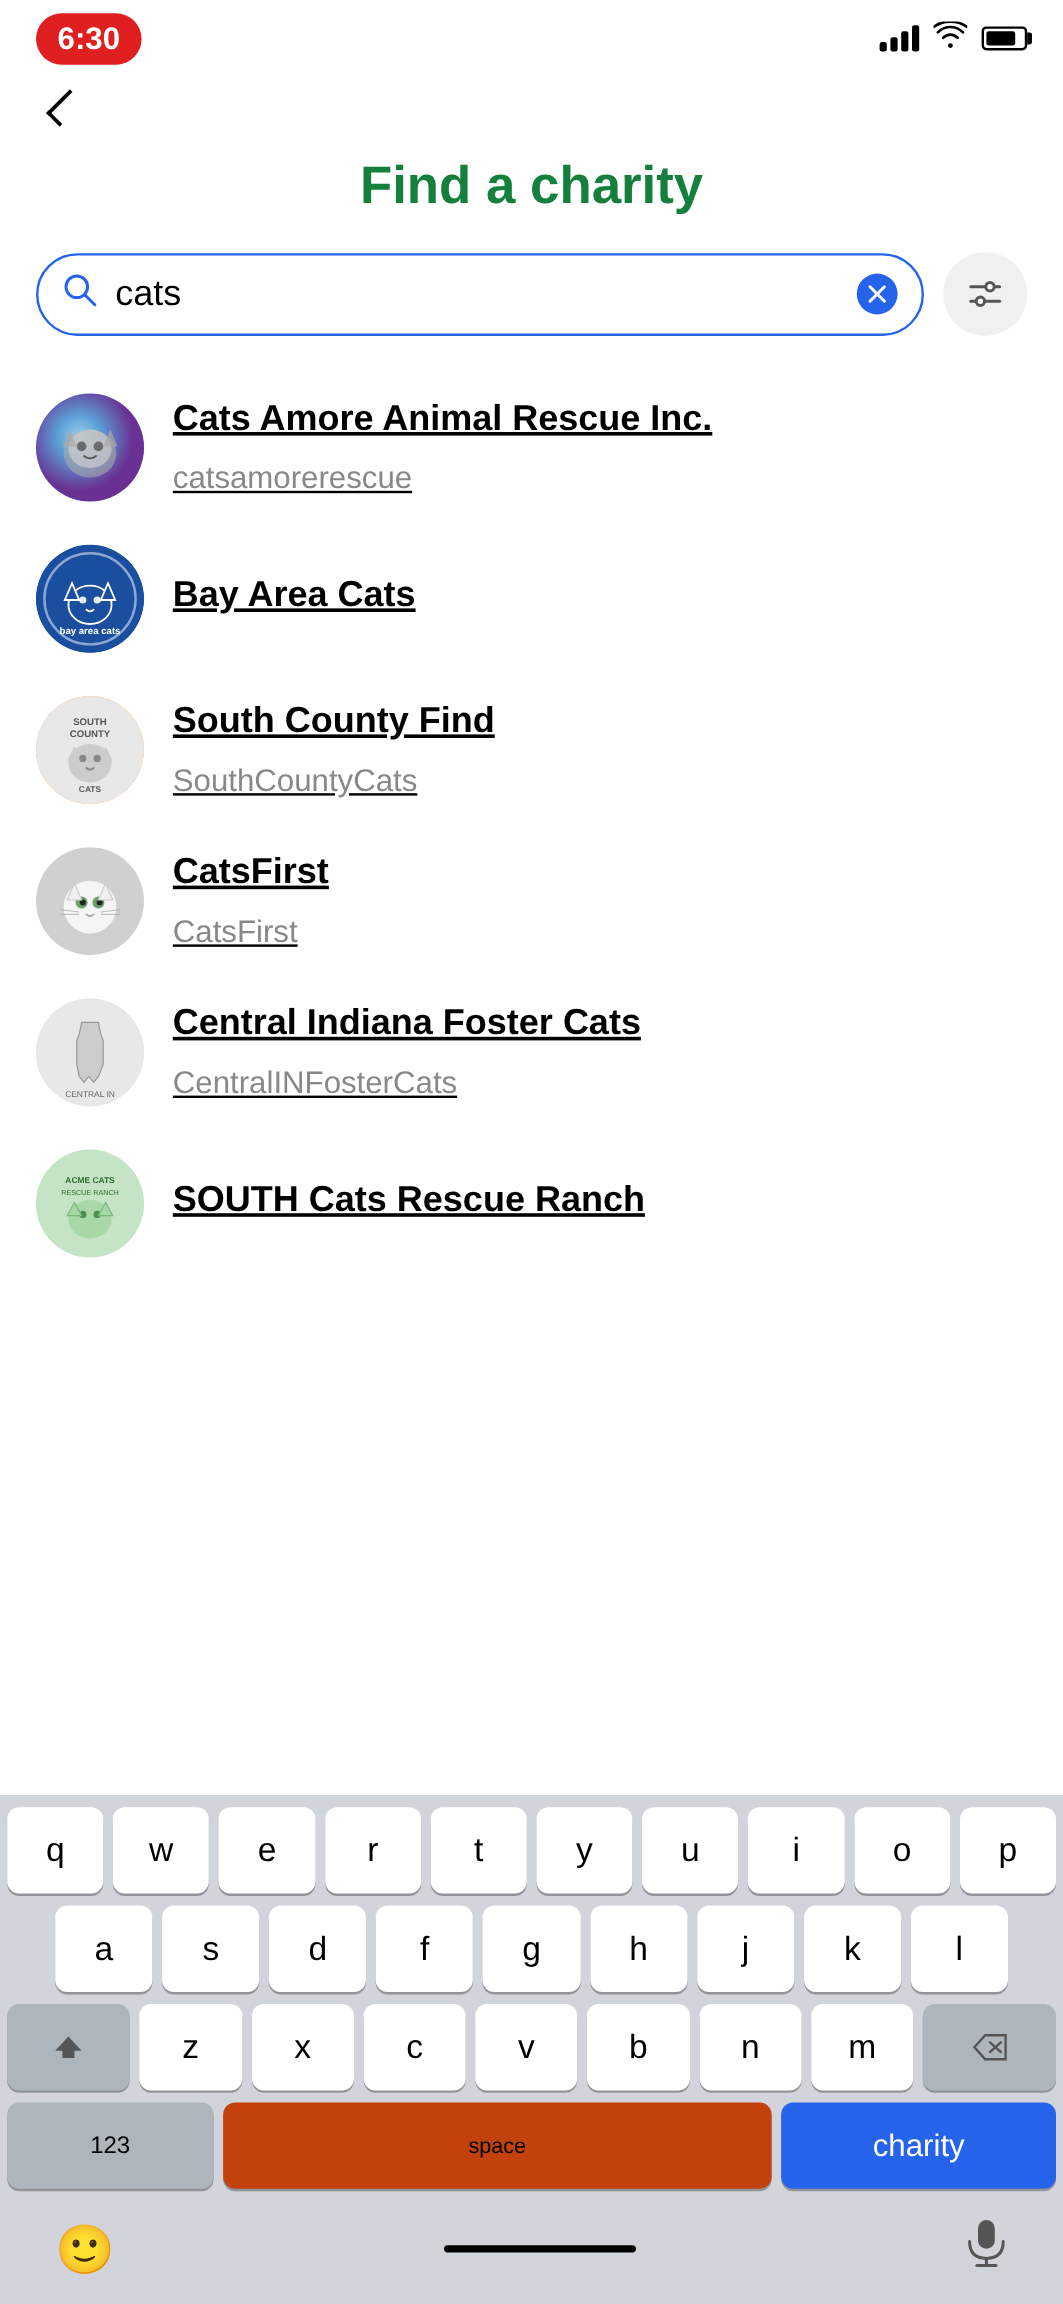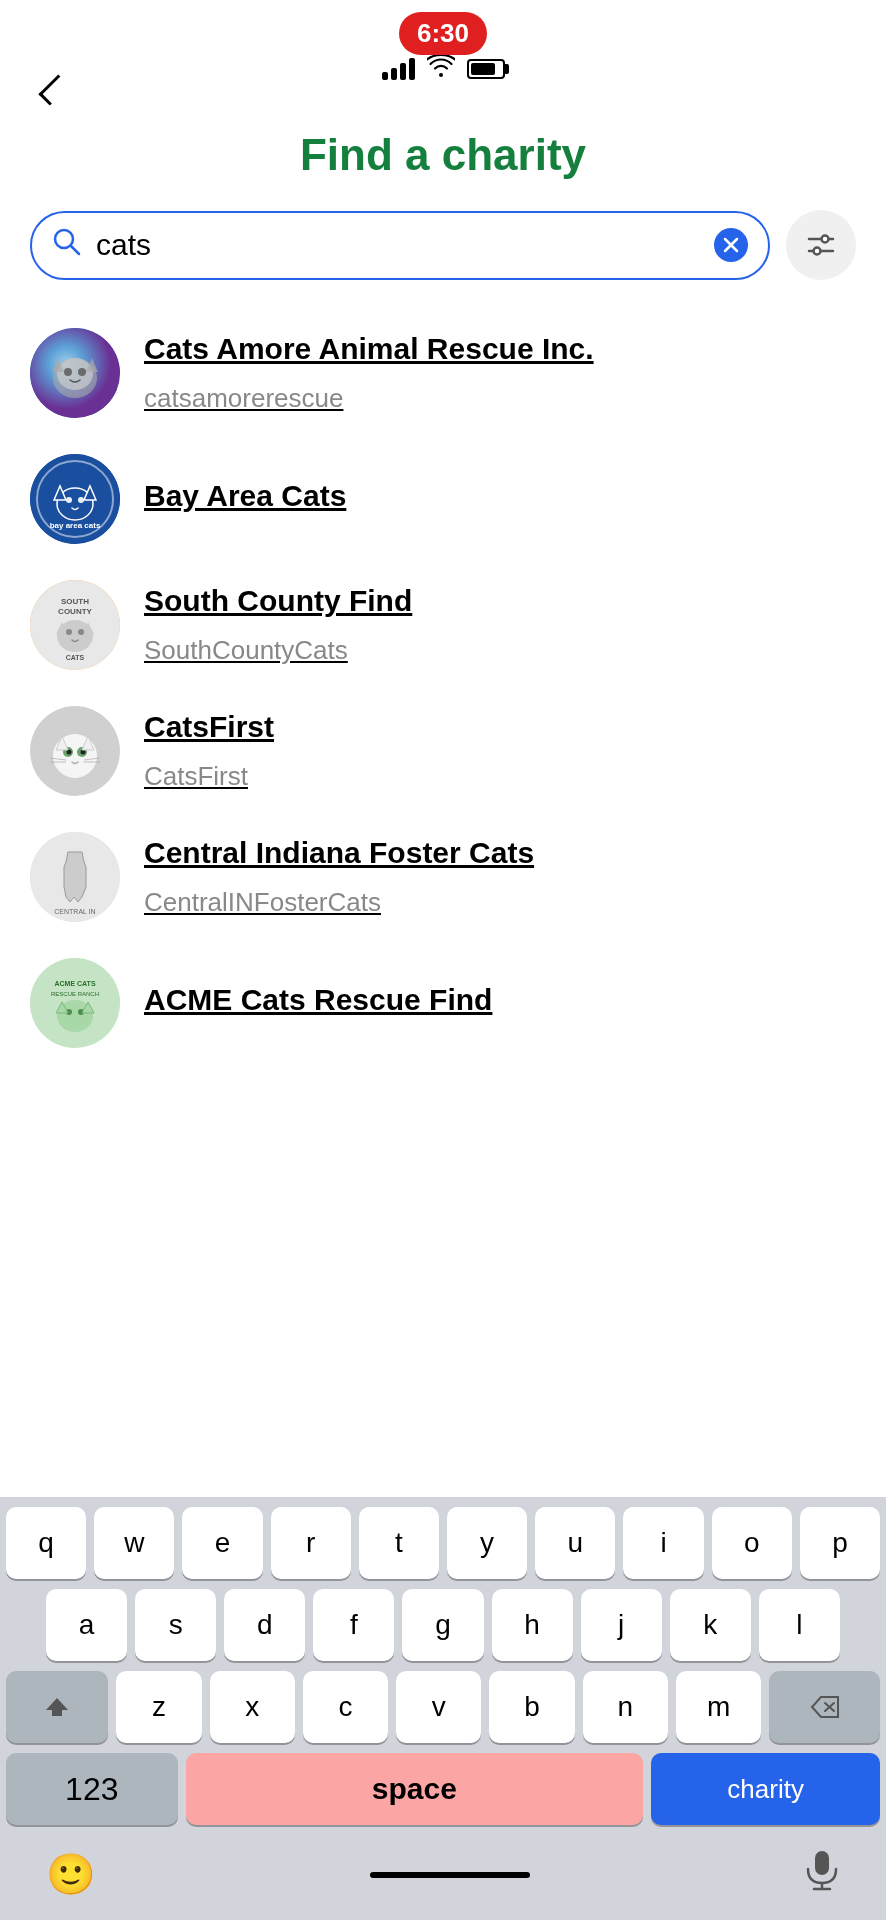--- a/index.html
+++ b/index.html
@@ -12,21 +12,20 @@
       overflow-x: hidden;
     }
 
     
     .status-bar {
       display: flex;
       align-items: center;
       justify-content: space-between;
       padding: 12px 30px 8px 30px;
       height: 60px;
-      flex-direction: column;
     }
     .status-time {
       background: #e02020;
       color: #fff;
       font-size: 26px;
       font-weight: 600;
       border-radius: 22px;
       padding: 6px 18px;
     }
     .status-icons {
@@ -256,36 +255,35 @@
       box-shadow: 0 2px 0 rgba(0,0,0,0.3);
       font-family: -apple-system, 'SF Pro Display', 'Helvetica Neue', Arial, sans-serif;
     }
     .key-special {
       background: #adb5bd;
       color: #000;
       min-width: 86px;
       flex: 1.2;
     }
     .key-space {
-      background: #fca5a5;
+      background: #c2410c;
       flex: 4;
-      font-size: 30px;
-      font-weight: bold;
+      font-size: 18px;
     }
     .key-search {
       background: #2563eb;
       color: #fff;
       flex: 2;
       font-size: 26px;
       font-weight: 500;
     }
     .key-numbers {
       background: #adb5bd;
       flex: 1.5;
-      font-size: 32px;
+      font-size: 20px;
     }
     .key-delete {
       background: #adb5bd;
       min-width: 90px;
       flex: 1.3;
     }
     .keyboard-bottom-bar {
       display: flex;
       justify-content: space-between;
       align-items: center;
@@ -498,21 +496,21 @@
         <text x="45" y="28" text-anchor="middle" font-size="7" fill="#2a6e2a" font-weight="700" font-family="Arial">ACME CATS</text>
         <text x="45" y="38" text-anchor="middle" font-size="6" fill="#2a6e2a" font-family="Arial">RESCUE RANCH</text>
         <ellipse cx="45" cy="58" rx="18" ry="16" fill="#a8d8a8"></ellipse>
         <circle cx="39" cy="54" r="3" fill="#2a6e2a" opacity="0.7"></circle>
         <circle cx="51" cy="54" r="3" fill="#2a6e2a" opacity="0.7"></circle>
         <polygon points="32,44 38,55 26,55" fill="#a8d8a8" stroke="#7ab87a" stroke-width="1"></polygon>
         <polygon points="58,44 64,55 52,55" fill="#a8d8a8" stroke="#7ab87a" stroke-width="1"></polygon>
       </svg>
     </div>
     <div class="result-text">
-      <div class="result-name">ACME Cats Rescue Find</div>
+      <div class="result-name">SOUTH Cats Rescue Ranch</div>
     </div>
   </div>
 
 </div>
 
 <div class="keyboard">
 
   <div class="keyboard-row">
     <button class="key">q</button>
     <button class="key">w</button>

